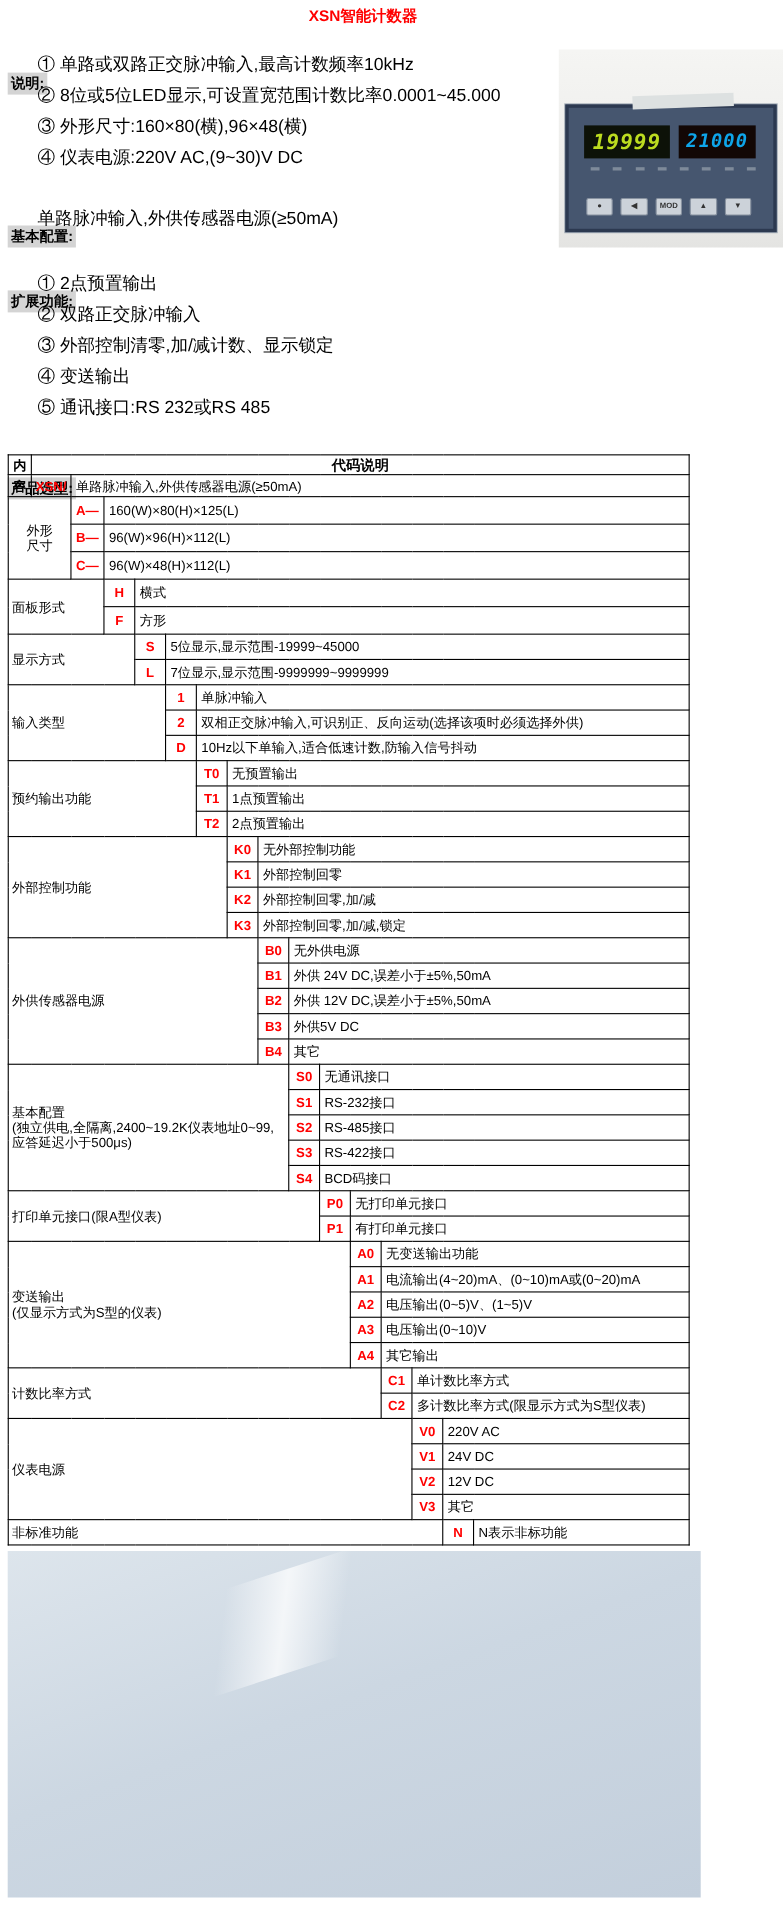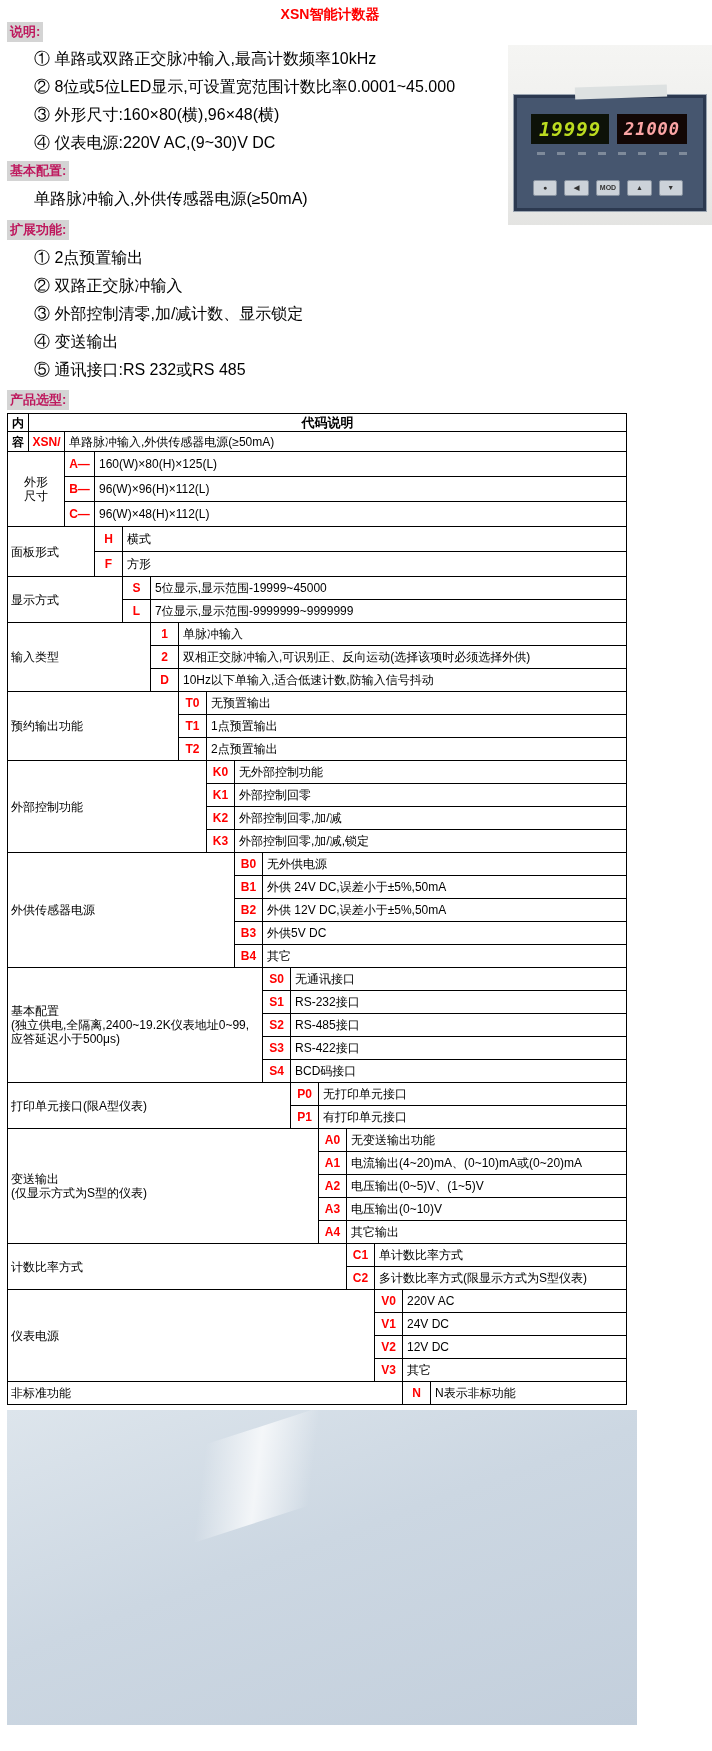--- a/index.html
+++ b/index.html
@@ -1,36 +1,36 @@
 <!DOCTYPE html>
 <html><head>
 <meta charset="utf-8">
 <style>
   html,body{margin:0;padding:0;background:#fff;}
   .page{position:relative;width:712px;height:1751px;background:#fff;overflow:hidden;
         font-family:"Liberation Sans",sans-serif;color:#000;}
   .title{position:absolute;top:6px;left:0;width:660px;text-align:center;
          color:#ff0000;font-weight:bold;font-size:14px;}
   .sechead{position:absolute;left:7px;display:inline-block;background:#d4d4d4;
-           color:#be185d;font-weight:bold;font-size:13px;padding:1px 3px;}
+           color:#000000;font-weight:bold;font-size:13px;padding:1px 3px;margin-top:44px;}
   .tline{position:absolute;left:18px;font-size:16px;white-space:nowrap;margin-left:16px;}
   
   .photo{position:absolute;left:508px;top:45px;width:200px;height:180px;
          background:linear-gradient(180deg,#f5f5f3 0%,#ececea 70%,#e4e4e2 100%);padding-left:48px;}
   .dev{position:absolute;left:6px;top:50px;width:186px;height:110px;background:#46566f;
        border:3px solid #2c3950;box-shadow:0 0 0 1px #9aa4b0;}
   .sticker{position:absolute;left:58px;top:-12px;width:92px;height:12px;background:#dde1e1;
            transform:rotate(-2deg);}
   .gwin{position:absolute;left:14px;top:16px;width:78px;height:30px;background:#0d1208;
         display:flex;align-items:center;justify-content:center;}
   .rwin{position:absolute;left:100px;top:16px;width:70px;height:30px;background:#120705;
         display:flex;align-items:center;justify-content:center;}
   .dig{font-family:"DejaVu Sans Mono",monospace;font-weight:bold;font-style:italic;letter-spacing:1px;}
   .gdig{color:#bcdc20;font-size:19px;}
-  .rdig{color:#fca5a5;font-size:17px;}
+  .rdig{color:#0ea5e9;font-size:17px;}
   .marks{position:absolute;left:20px;top:54px;width:150px;display:flex;justify-content:space-between;}
   .mark{width:8px;height:3px;background:#7e8a9a;}
   .devbtns{position:absolute;left:16px;bottom:9px;width:150px;height:22px;display:flex;
            gap:7px;align-items:center;justify-content:center;}
   .devbtn{width:23px;height:14px;background:#ccd2d9;border:1px solid #8892a0;border-radius:2px;
           font-size:7px;line-height:13px;text-align:center;color:#333;font-weight:bold;}
   
   table.sel{position:absolute;left:7px;top:413px;width:619px;border-collapse:collapse;
             table-layout:fixed;font-size:12px;line-height:14px;}
   table.sel td{border:1px solid #000;overflow:hidden;}

